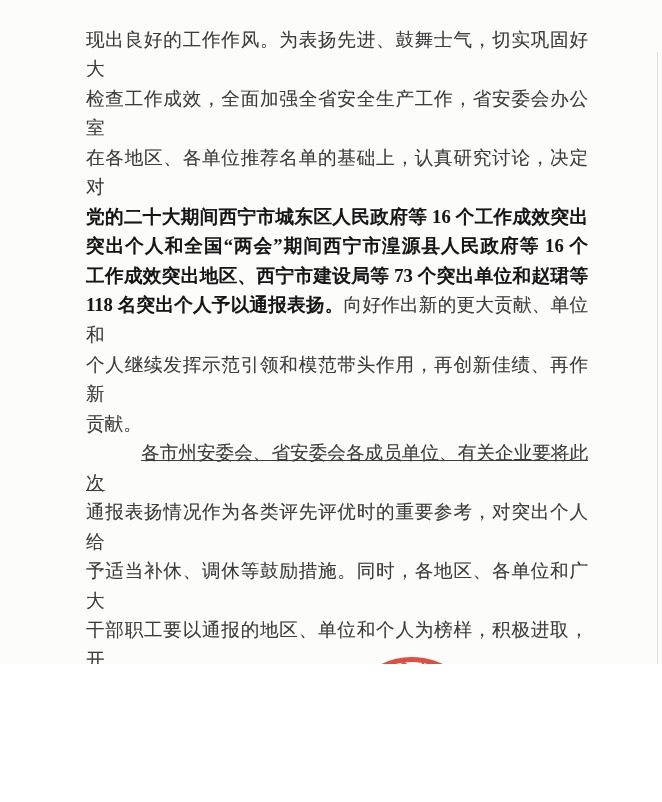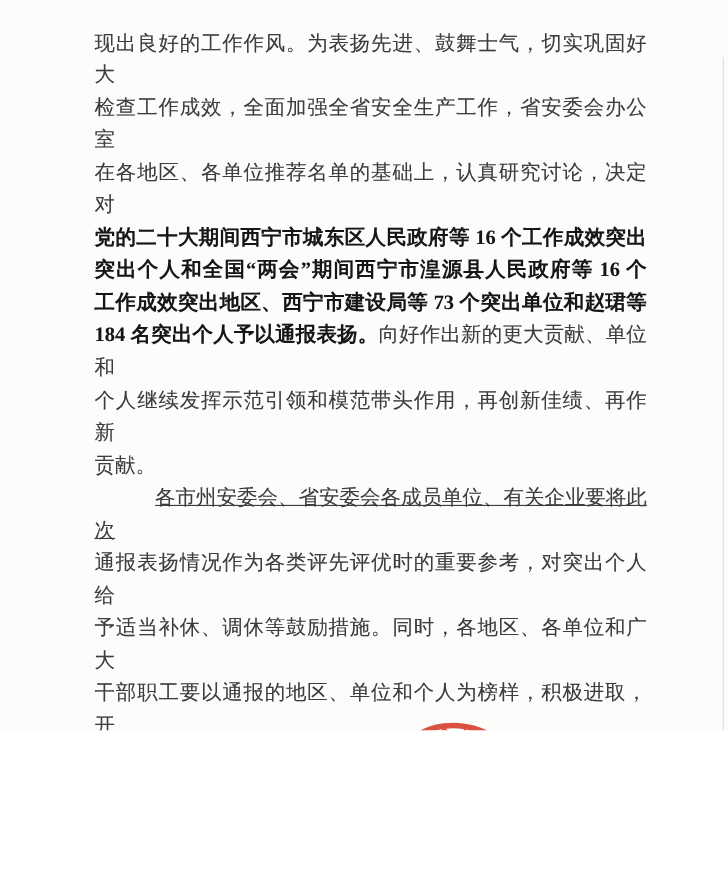--- a/index.html
+++ b/index.html
@@ -52,21 +52,21 @@
   <div class="scan-edge"></div>
 
   <div class="body-text">
     <div id="lines-mount">
         <div class="line justify"><span>现出良好的工作作风。为表扬先进、鼓舞士气，切实巩固好大</span></div>
         <div class="line justify"><span>检查工作成效，全面加强全省安全生产工作，省安委会办公室</span></div>
         <div class="line justify"><span>在各地区、各单位推荐名单的基础上，认真研究讨论，决定对</span></div>
         <div class="line justify"><span class="seg-bold">党的二十大期间西宁市城东区人民政府等 16 个工作成效突出</span></div>
         <div class="line justify"><span class="seg-bold">突出个人和全国“两会”期间西宁市湟源县人民政府等 16 个</span></div>
         <div class="line justify"><span class="seg-bold">工作成效突出地区、西宁市建设局等 73 个突出单位和赵珺等</span></div>
-        <div class="line justify"><span class="seg-bold">184 名突出个人予以通报表扬。</span><span>向好作出新的更大贡献、单位和</span></div>
+        <div class="line justify"><span class="seg-bold">118 名突出个人予以通报表扬。</span><span>向好作出新的更大贡献、单位和</span></div>
         <div class="line justify"><span>个人继续发挥示范引领和模范带头作用，再创新佳绩、再作新</span></div>
         <div class="line"><span>贡献。</span></div>
         <div class="line justify indent"><span>各市州安委会、省安委会各成员单位、有关企业要将此次</span></div>
         <div class="line justify"><span>通报表扬情况作为各类评先评优时的重要参考，对突出个人给</span></div>
         <div class="line justify"><span>予适当补休、调休等鼓励措施。同时，各地区、各单位和广大</span></div>
         <div class="line justify"><span>干部职工要以通报的地区、单位和个人为榜样，积极进取，开</span></div>
         <div class="line justify"><span>拓创新，以更加昂扬的精神状态、更加务实的工作作风，不断</span></div>
         <div class="line justify"><span>开创我省安全生产工作新局面，为全省安全生产形势持续稳定</span></div>
         <div class="line"><span>向好作出新的更大贡献。</span></div>
       </div>

